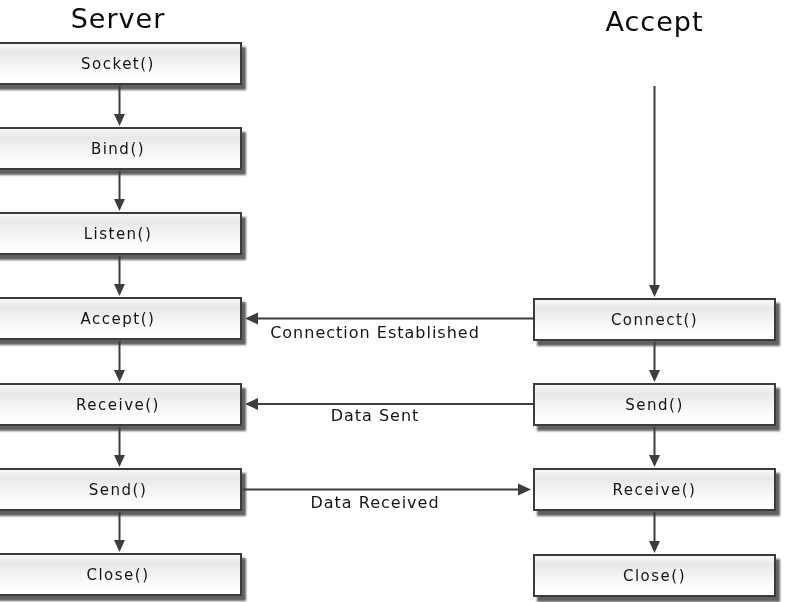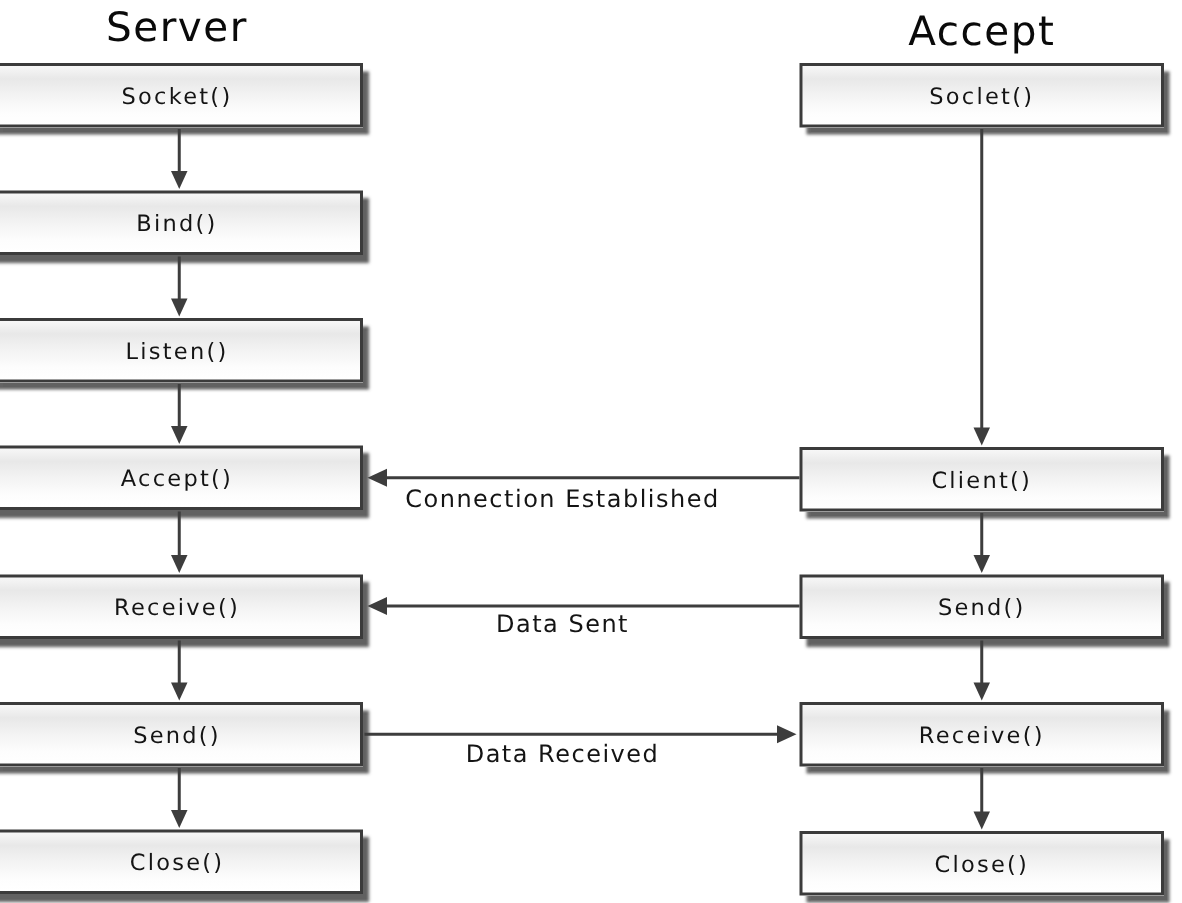--- a/index.html
+++ b/index.html
@@ -79,22 +79,21 @@
   <div class="col-title title-client">Accept</div>
 
   <div class="box col-server" style="top:42px">Socket()</div>
   <div class="box col-server" style="top:127px">Bind()</div>
   <div class="box col-server" style="top:212px">Listen()</div>
   <div class="box col-server" style="top:297px">Accept()</div>
   <div class="box col-server" style="top:383px">Receive()</div>
   <div class="box col-server" style="top:468px">Send()</div>
   <div class="box col-server" style="top:553px">Close()</div>
 
-  <div class="box col-client" style="top:42px">Soclet()</div>
-  <div class="box col-client" style="top:298px">Client()</div>
+  <div class="box col-client" style="top:298px">Connect()</div>
   <div class="box col-client" style="top:383px">Send()</div>
   <div class="box col-client" style="top:468px">Receive()</div>
   <div class="box col-client" style="top:554px">Close()</div>
 
   <div class="msg-label" style="top:323px">Connection Established</div>
   <div class="msg-label" style="top:493px">Data Received</div>
   <div class="msg-label" style="top:406px">Data Sent</div>
 
   <svg class="arrows" viewBox="0 0 788 602" xmlns="http://www.w3.org/2000/svg">
 

